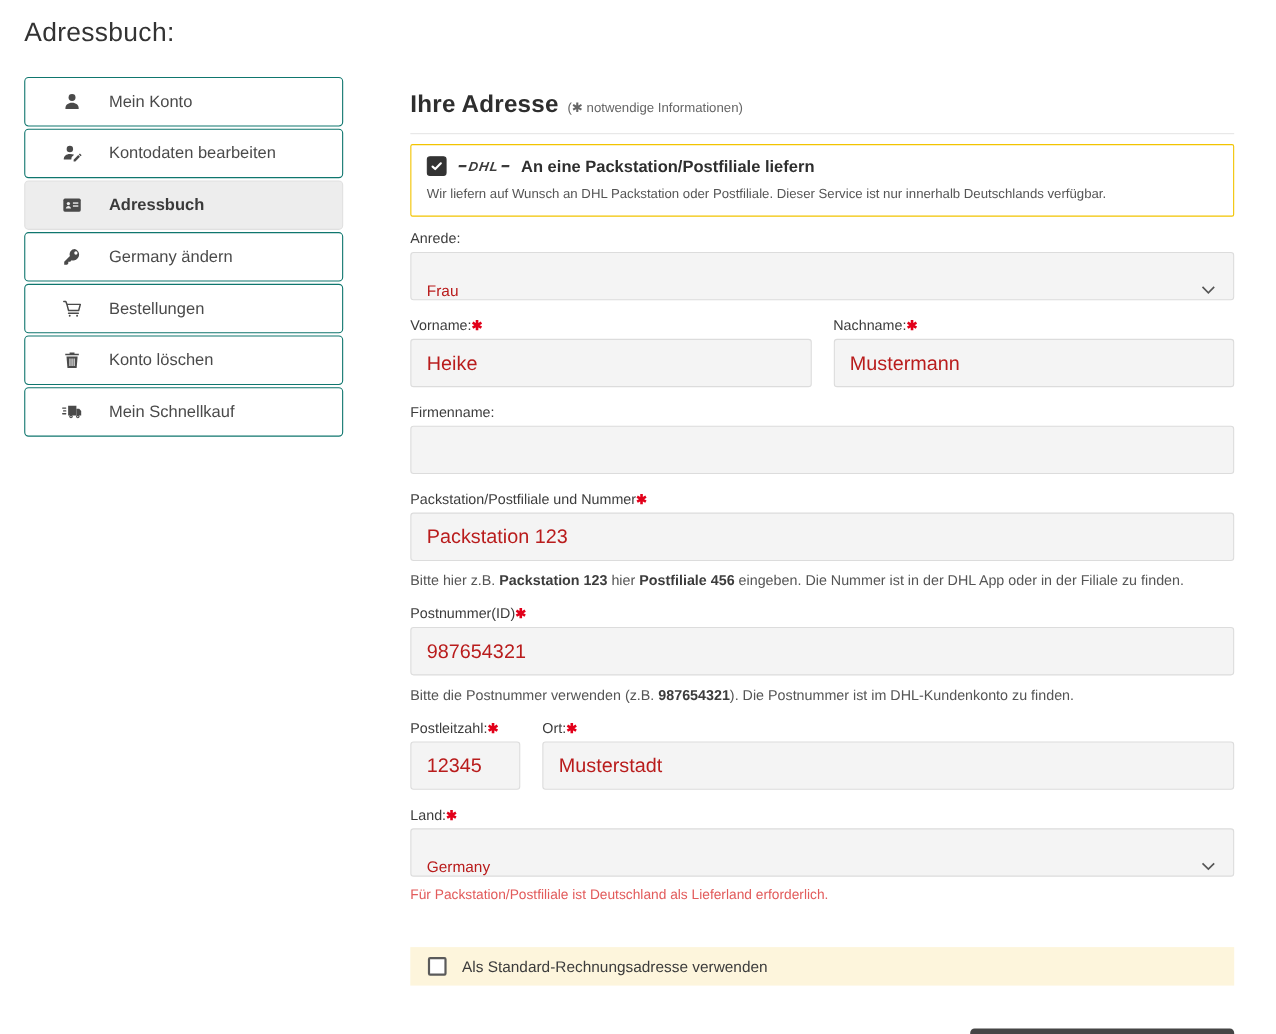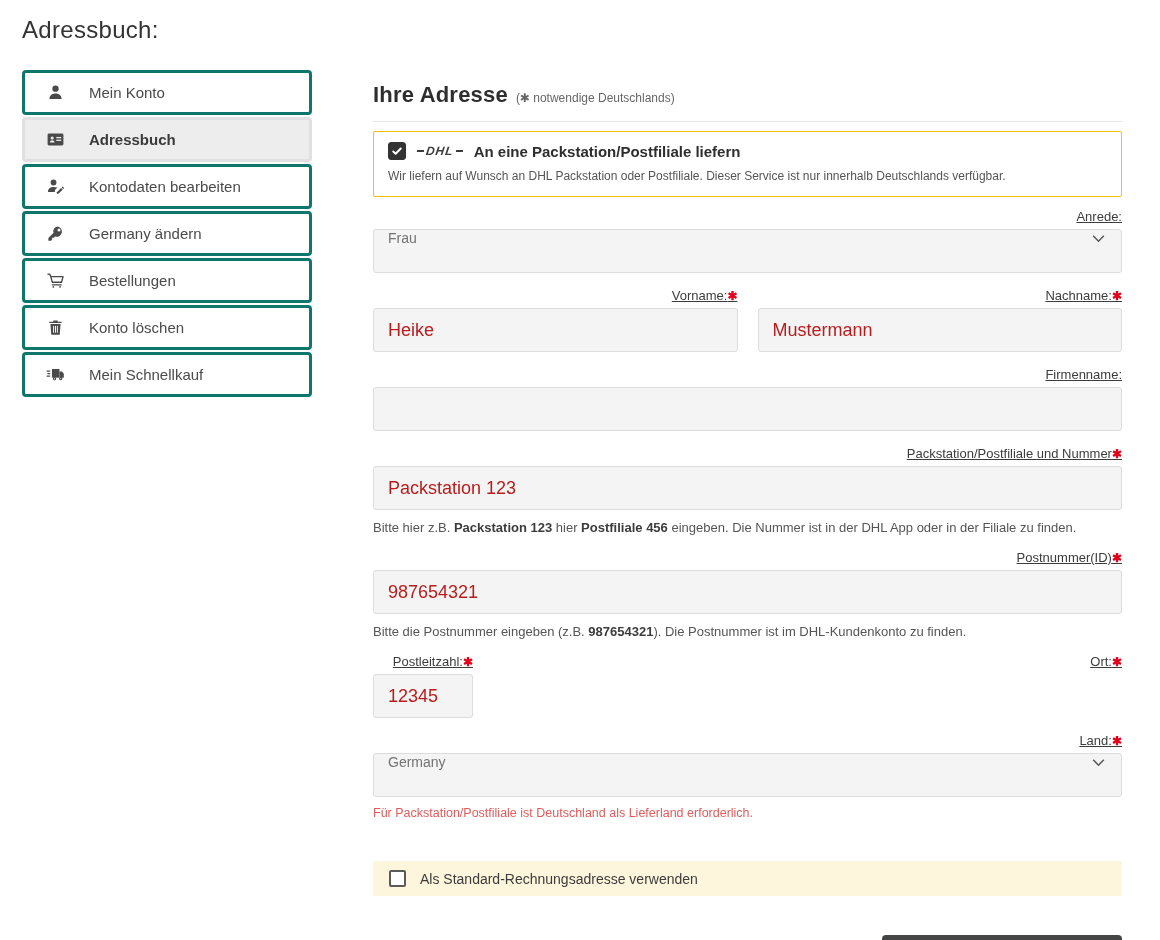--- a/index.html
+++ b/index.html
@@ -8,22 +8,22 @@
     font-family:"Liberation Sans", sans-serif;color:#3c3c3c;
     overflow:hidden;
   }
   .page{padding:10px 38px 0 22px;box-sizing:border-box;}
   .page-title{font-size:24px;font-weight:500;color:#333;margin:6px 0 26px;letter-spacing:.3px;}
   .layout{display:flex;align-items:flex-start;}
 
   
   .sidebar{width:290px;flex-shrink:0;display:flex;flex-direction:column;gap:2px;}
   .side-item{
-    display:flex;align-items:center;gap:24px;height:45px;padding:0 14px 0 20px;
-    background:#fff;border:3px solid #0f766e;border-radius:4px;
+    display:flex;align-items:center;gap:24px;height:45px;padding:0 14px 0 32px;
+    background:#fff;border:1px solid #0f766e;border-radius:4px;
     font-size:15px;color:#4a4a4a;cursor:pointer;box-sizing:border-box;
   }
   .side-item.active{background:#ededed;border-color:#e0e0e0;font-weight:bold;color:#3a3a3a;}
   .side-icon{width:20px;height:20px;flex-shrink:0;display:flex;align-items:center;justify-content:center;}
 
   
   .main{margin-left:61px;width:750px;padding-top:12px;}
   .form-header{display:flex;align-items:baseline;gap:8px;}
   .form-heading{font-size:22px;font-weight:bold;color:#2e2e2e;letter-spacing:.2px;}
   .form-heading-note{font-size:12px;color:#666;}
@@ -35,33 +35,33 @@
   .dhl-logo{display:flex;align-items:center;gap:2px;font-style:italic;font-weight:bold;
             font-size:12px;letter-spacing:1px;color:#3c3c3c;transform:skewX(-8deg);}
   .dhl-dash{width:7px;height:2.6px;background:#3c3c3c;display:inline-block;}
   .dhl-desc{font-size:12px;color:#555;margin-top:9px;}
 
   .checkbox{width:18px;height:18px;border-radius:3px;box-sizing:border-box;flex-shrink:0;
             display:flex;align-items:center;justify-content:center;cursor:pointer;}
   .checkbox.checked{background:#333;border:1px solid #333;}
   .checkbox.unchecked{background:#fff;border:2px solid #5a5a5a;border-radius:2px;width:17px;height:17px;}
 
-  .label-row{display:flex;justify-content:flex-end;align-items:baseline;
-             font-size:13px;color:#3c3c3c;margin:15px 0 5px;text-decoration:underline;}
+  .label-row{display:flex;justify-content:flex-start;align-items:baseline;
+             font-size:13px;color:#3c3c3c;margin:15px 0 5px;}
   .req{color:#e2001a;font-size:12px;font-weight:bold;}
 
   .text-input{
     width:100%;box-sizing:border-box;height:44px;background:#f4f4f4;
     border:1px solid #dcdcdc;border-radius:3px;padding:0 14px;
     font-size:18px;color:#b91c1c;font-family:inherit;outline:none;
   }
   .select{
     height:44px;background:#f4f4f4;border:1px solid #dcdcdc;border-radius:3px;
-    display:flex;align-items:flex-start;justify-content:space-between;
-    padding:0 14px;font-size:14px;color:#737373;cursor:pointer;box-sizing:border-box;
+    display:flex;align-items:flex-end;justify-content:space-between;
+    padding:0 14px;font-size:14px;color:#b91c1c;cursor:pointer;box-sizing:border-box;
   }
   .row2{display:flex;gap:20px;}
   .col{flex:1;min-width:0;}
   .col-plz{width:100px;flex:none;}
   .hint{font-size:13px;color:#555;margin-top:10px;}
   .hint b{color:#3c3c3c;}
   .error-text{font-size:12.5px;color:#e25b5b;margin-top:9px;}
 
   .billing-bar{
     margin-top:41px;background:#fdf5dc;height:35px;display:flex;align-items:center;
@@ -89,43 +89,43 @@
       <div class="side-item">
         <span class="side-icon">
           <svg viewBox="0 0 24 24" width="19" height="19" fill="#4a4a4a">
             <circle cx="12" cy="7.2" r="4"></circle>
             <path d="M12 13.2c-4.6 0-7.6 2.7-7.6 6.2v.8h15.2v-.8c0-3.5-3-6.2-7.6-6.2z"></path>
           </svg>
         </span>
         <span>Mein Konto</span>
       </div>
 
+      <div class="side-item">
+        <span class="side-icon">
+          <svg viewBox="0 0 24 24" width="19" height="19" fill="#4a4a4a">
+            <circle cx="9.5" cy="7" r="3.7"></circle>
+            <path d="M9.5 12.6c-4.2 0-7 2.5-7 5.7v.7h8.6l.5-2.8 2.8-2.8c-1.4-.5-3-.8-4.9-.8z"></path>
+            <path d="M13.8 19.2l5.3-5.3 2 2-5.3 5.3h-2z"></path>
+            <path d="M19.8 13.2l1.2-1.2 2 2-1.2 1.2z"></path>
+          </svg>
+        </span>
+        <span>Kontodaten bearbeiten</span>
+      </div>
+
       <div class="side-item active">
         <span class="side-icon">
           <svg viewBox="0 0 24 24" width="19" height="19">
             <rect x="2" y="4.5" width="20" height="15" rx="1.8" fill="#4a4a4a"></rect>
             <circle cx="7.8" cy="10.2" r="1.9" fill="#ededed"></circle>
             <path d="M4.8 15.8c.3-1.8 1.5-2.8 3-2.8s2.7 1 3 2.8z" fill="#ededed"></path>
             <rect x="13" y="8.8" width="6.2" height="1.6" fill="#ededed"></rect>
             <rect x="13" y="12.2" width="6.2" height="1.6" fill="#ededed"></rect>
           </svg>
         </span>
         <span>Adressbuch</span>
-      </div>
-
-      <div class="side-item">
-        <span class="side-icon">
-          <svg viewBox="0 0 24 24" width="19" height="19" fill="#4a4a4a">
-            <circle cx="9.5" cy="7" r="3.7"></circle>
-            <path d="M9.5 12.6c-4.2 0-7 2.5-7 5.7v.7h8.6l.5-2.8 2.8-2.8c-1.4-.5-3-.8-4.9-.8z"></path>
-            <path d="M13.8 19.2l5.3-5.3 2 2-5.3 5.3h-2z"></path>
-            <path d="M19.8 13.2l1.2-1.2 2 2-1.2 1.2z"></path>
-          </svg>
-        </span>
-        <span>Kontodaten bearbeiten</span>
       </div>
 
       <div class="side-item">
         <span class="side-icon">
           <svg viewBox="0 0 24 24" width="19" height="19" fill="#4a4a4a">
             <path d="M15.2 3a6 6 0 0 0-5.6 8.1L3 17.7V21h3.4l1.3-1.3v-2.2h2.2l1.6-1.6A6 6 0 1 0 15.2 3z"></path>
             <circle cx="16.4" cy="7.6" r="1.9" fill="#fff"></circle>
           </svg>
         </span>
         <span>Germany ändern</span>
@@ -173,21 +173,21 @@
           </svg>
         </span>
         <span>Mein Schnellkauf</span>
       </div>
     </nav>
 
     <main class="main">
 
       <div class="form-header">
         <span class="form-heading">Ihre Adresse</span>
-        <span class="form-heading-note">(✱ notwendige Deutschlands)</span>
+        <span class="form-heading-note">(✱ notwendige Informationen)</span>
       </div>
       <div class="divider"></div>
 
       
       <div class="dhl-box">
         <div class="dhl-head">
           <span class="checkbox checked">
             <svg viewBox="0 0 16 16" width="12" height="12" fill="none" stroke="#fff" stroke-width="2.6" stroke-linecap="round" stroke-linejoin="round">
               <path d="M3 8.6l3.2 3L13 4.6"></path>
             </svg>
@@ -244,36 +244,37 @@
       </div>
       <input class="text-input" type="text" value="Packstation 123" style="">
       <div class="hint"><span>Bitte hier z.B. </span><b>Packstation 123</b><span> hier </span><b>Postfiliale 456</b><span> eingeben. Die Nummer ist in der DHL App oder in der Filiale zu finden.</span></div>
 
       
       <div class="label-row">
         <span>Postnummer(ID)</span>
         <span class="req">✱</span>
       </div>
       <input class="text-input" type="text" value="987654321" style="">
-      <div class="hint"><span>Bitte die Postnummer eingeben (z.B. </span><b>987654321</b><span>). Die Postnummer ist im DHL-Kundenkonto zu finden.</span></div>
+      <div class="hint"><span>Bitte die Postnummer verwenden (z.B. </span><b>987654321</b><span>). Die Postnummer ist im DHL-Kundenkonto zu finden.</span></div>
 
       
       <div class="row2">
         <div class="col-plz">
           <div class="label-row">
             <span>Postleitzahl:</span>
             <span class="req">✱</span>
           </div>
           <input class="text-input" type="text" value="12345" style="">
         </div>
         <div class="col">
           <div class="label-row">
             <span>Ort:</span>
             <span class="req">✱</span>
           </div>
+          <input class="text-input" type="text" value="Musterstadt" style="">
         </div>
       </div>
 
       
       <div class="label-row">
         <span>Land:</span>
         <span class="req">✱</span>
       </div>
       <div class="select">
         <span>Germany</span>

